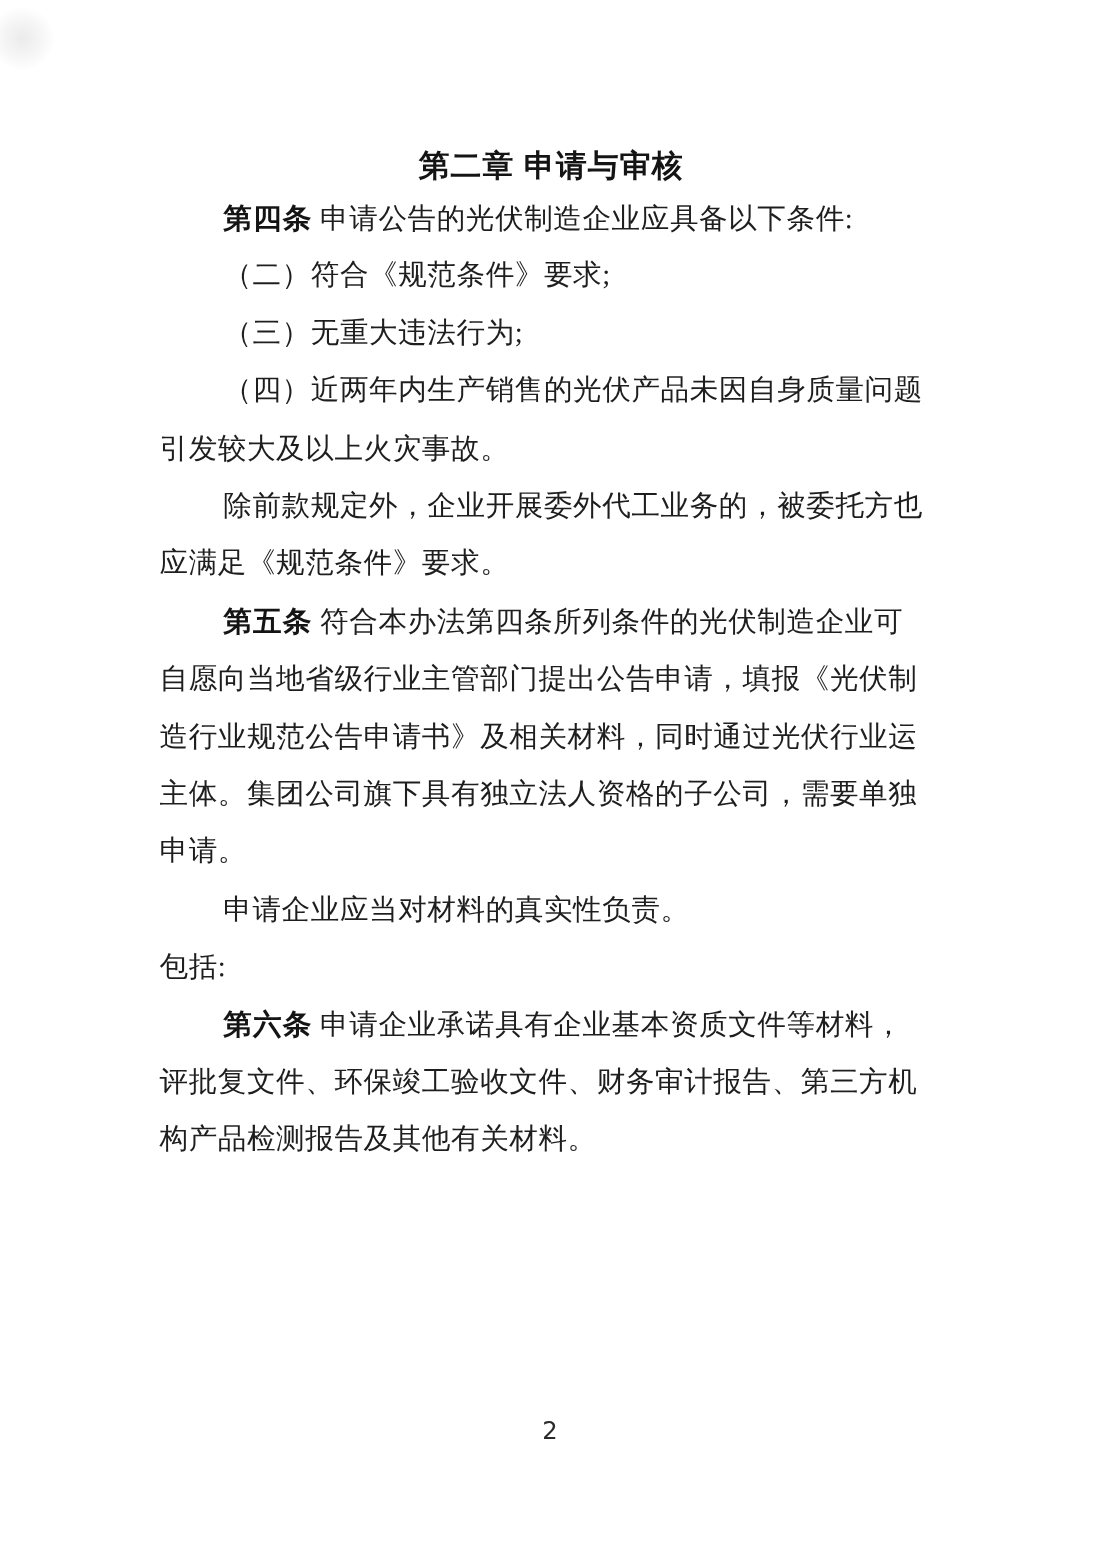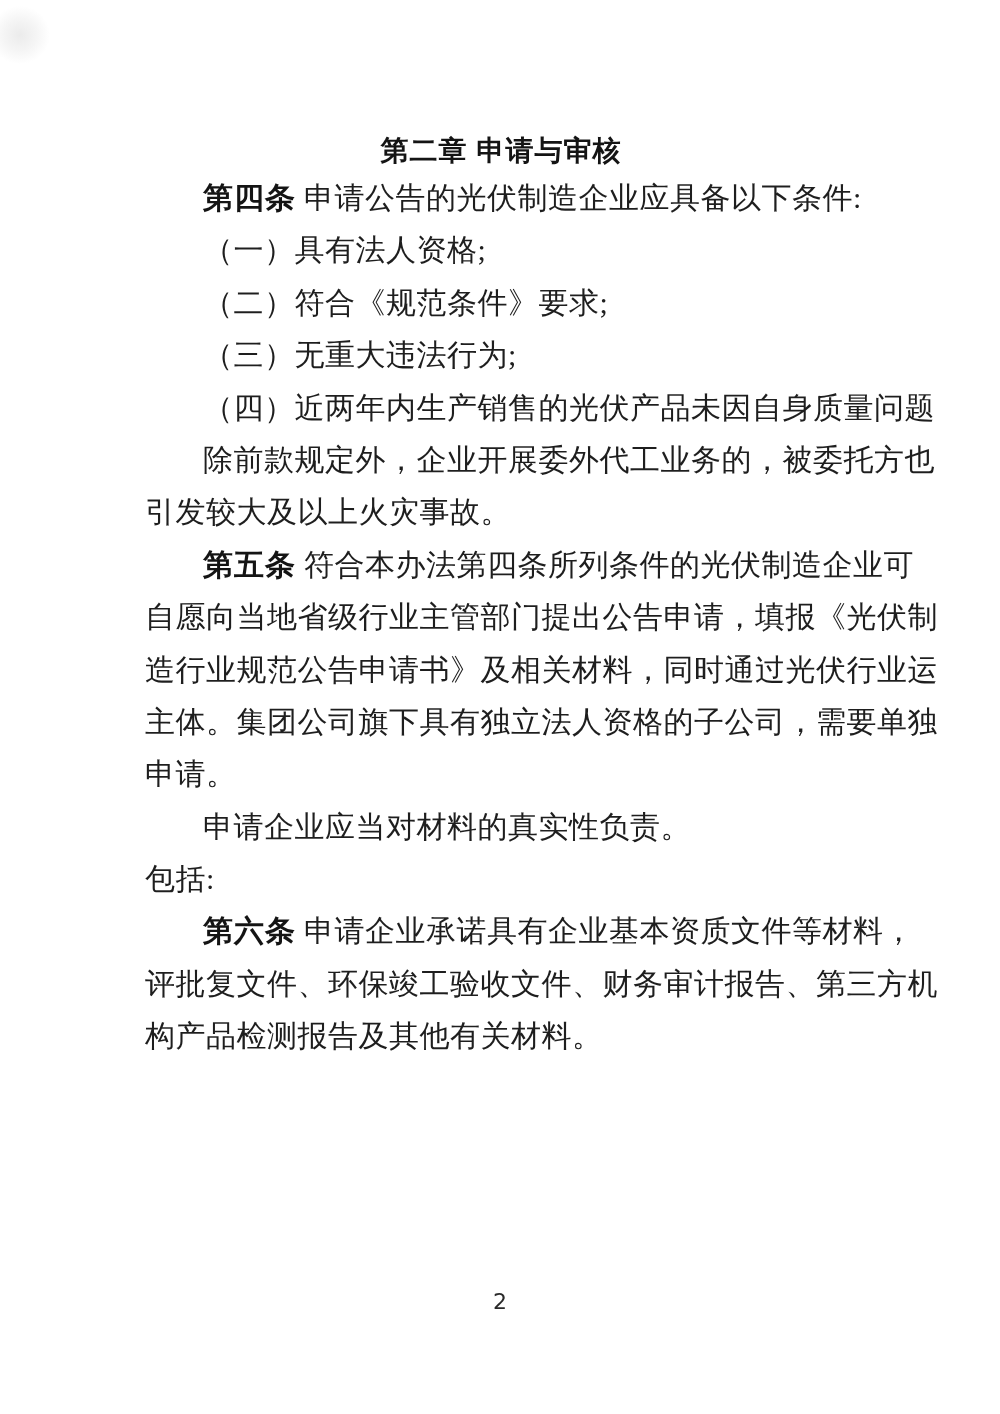--- a/index.html
+++ b/index.html
@@ -42,21 +42,21 @@
   }
   .text-lines {
     position: absolute;
     top: 172px;
     left: 145px;
     width: 714px;
   }
   .line {
     height: 52.4px;
     line-height: 52.4px;
-    font-size: 30px;
+    font-size: 26px;
     white-space: nowrap;
     letter-spacing: 0.5px;
   }
   .line.indent {
     padding-left: 58px;
   }
   .line .bold {
     font-weight: bold;
     font-family: "Liberation Sans", "DejaVu Sans", sans-serif;
     color: #141414;
@@ -75,26 +75,26 @@
   }
 </style>
 </head>
 <body>
 
 <div class="page">
   <div class="scan-artifact"></div>
   <h1 class="chapter-title">第二章 申请与审核</h1>
   <div class="text-lines">
       <div class="line indent"><span class="bold">第四条</span><span> 申请公告的光伏制造企业应具备以下条件:</span></div>
-      <div class="line indent"><span>（一）具有法人资格;</span></div>
       <div class="line indent"><span>（二）符合《规范条件》要求;</span></div>
       <div class="line indent"><span>（三）无重大违法行为;</span></div>
       <div class="line indent"><span>（四）近两年内生产销售的光伏产品未因自身质量问题</span></div>
+      <div class="line"><span>引发较大及以上火灾事故。</span></div>
       <div class="line indent"><span>除前款规定外，企业开展委外代工业务的，被委托方也</span></div>
-      <div class="line"><span>引发较大及以上火灾事故。</span></div>
+      <div class="line"><span>应满足《规范条件》要求。</span></div>
       <div class="line indent"><span class="bold">第五条</span><span> 符合本办法第四条所列条件的光伏制造企业可</span></div>
       <div class="line"><span>自愿向当地省级行业主管部门提出公告申请，填报《光伏制</span></div>
       <div class="line"><span>造行业规范公告申请书》及相关材料，同时通过光伏行业运</span></div>
       <div class="line"><span>主体。集团公司旗下具有独立法人资格的子公司，需要单独</span></div>
       <div class="line"><span>申请。</span></div>
       <div class="line indent"><span>申请企业应当对材料的真实性负责。</span></div>
       <div class="line"><span>包括:</span></div>
       <div class="line indent"><span class="bold">第六条</span><span> 申请企业承诺具有企业基本资质文件等材料，</span></div>
       <div class="line"><span>评批复文件、环保竣工验收文件、财务审计报告、第三方机</span></div>
       <div class="line"><span>构产品检测报告及其他有关材料。</span></div>

